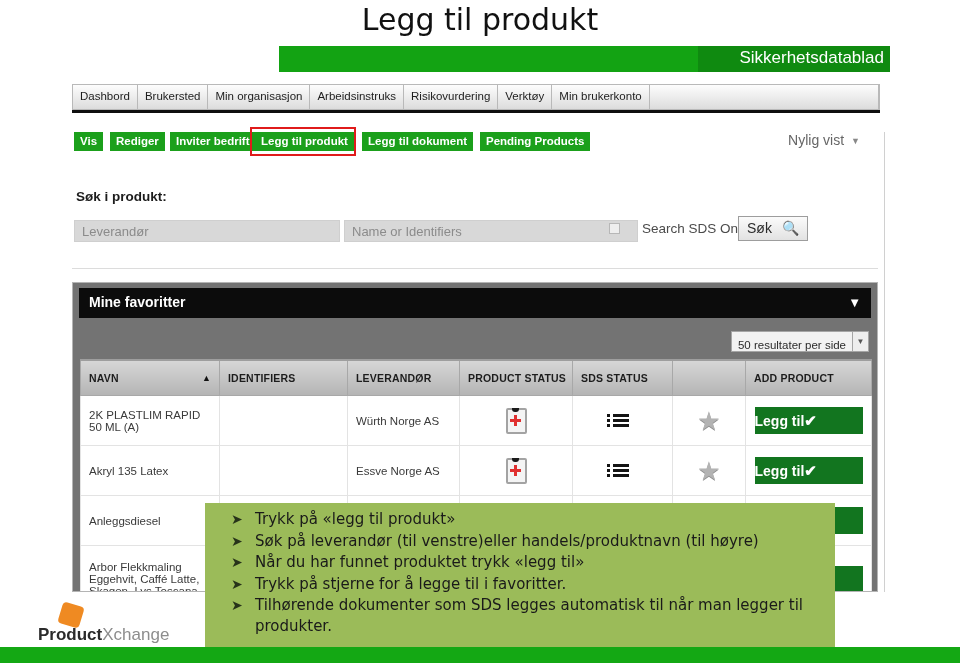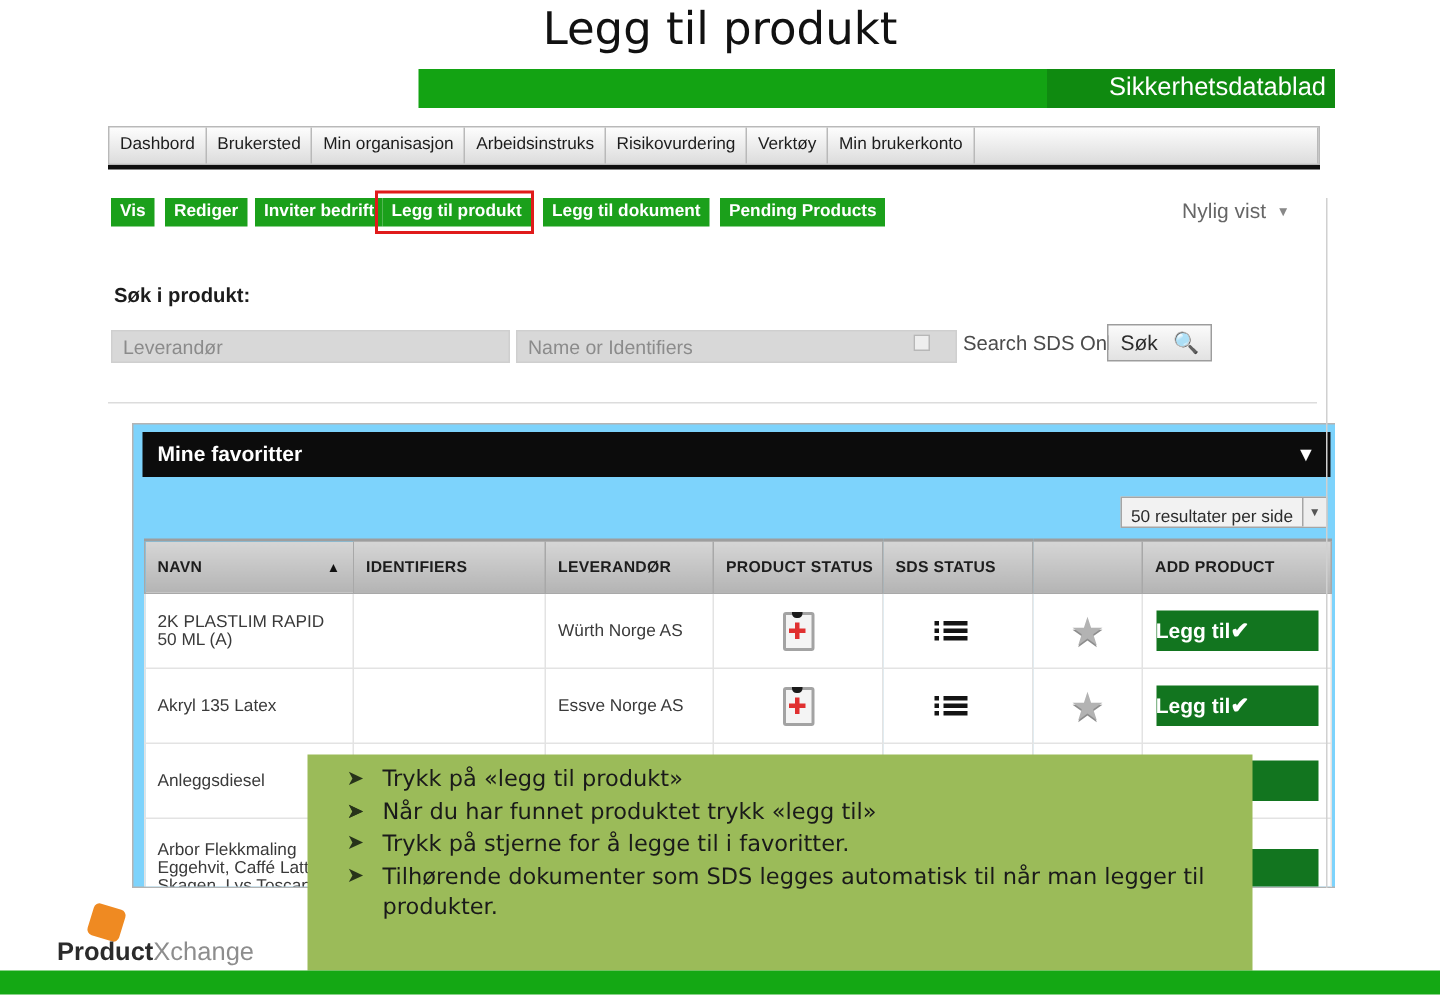--- a/index.html
+++ b/index.html
@@ -238,26 +238,26 @@
     left: 0;
     top: 222px;
     width: 806px;
     height: 1px;
     background: #dcdcdc;
   }
 
   
   .fav-panel {
     position: absolute;
-    left: 16px;
+    left: 0px;
     top: 236px;
     width: 806px;
     height: 310px;
     border: 1px solid #b4b4b4;
-    background: #7dd3fc;
+    background: #737373;
     box-sizing: border-box;
     overflow: hidden;
     text-decoration: underline;
   }
   .fav-head {
     position: absolute;
     left: 6px;
     top: 5px;
     width: 792px;
     height: 30px;
@@ -674,21 +674,21 @@
       </tbody>
     </table>
   </div>
 
   <div class="shot-scroll"></div>
 </div>
 
 <div id="callout">
   <ul>
     <li><span class="bullet">➤</span><span>Trykk på «legg til produkt»</span></li>
-    <li><span class="bullet">➤</span></li>
+    <li><span class="bullet">➤</span><span>Søk på leverandør (til venstre)eller handels/produktnavn (til høyre)</span></li>
     <li><span class="bullet">➤</span><span>Når du har funnet produktet trykk «legg til»</span></li>
     <li><span class="bullet">➤</span><span>Trykk på stjerne for å legge til i favoritter.</span></li>
     <li><span class="bullet">➤</span><span>Tilhørende dokumenter som SDS legges automatisk til når man legger til produkter.</span></li>
   </ul>
 </div>
 
 <div id="logo">
   <div class="diamond"></div>
   <div class="wordmark"><span class="wm-a">Product</span><span class="wm-b">Xchange</span></div>
 </div>

